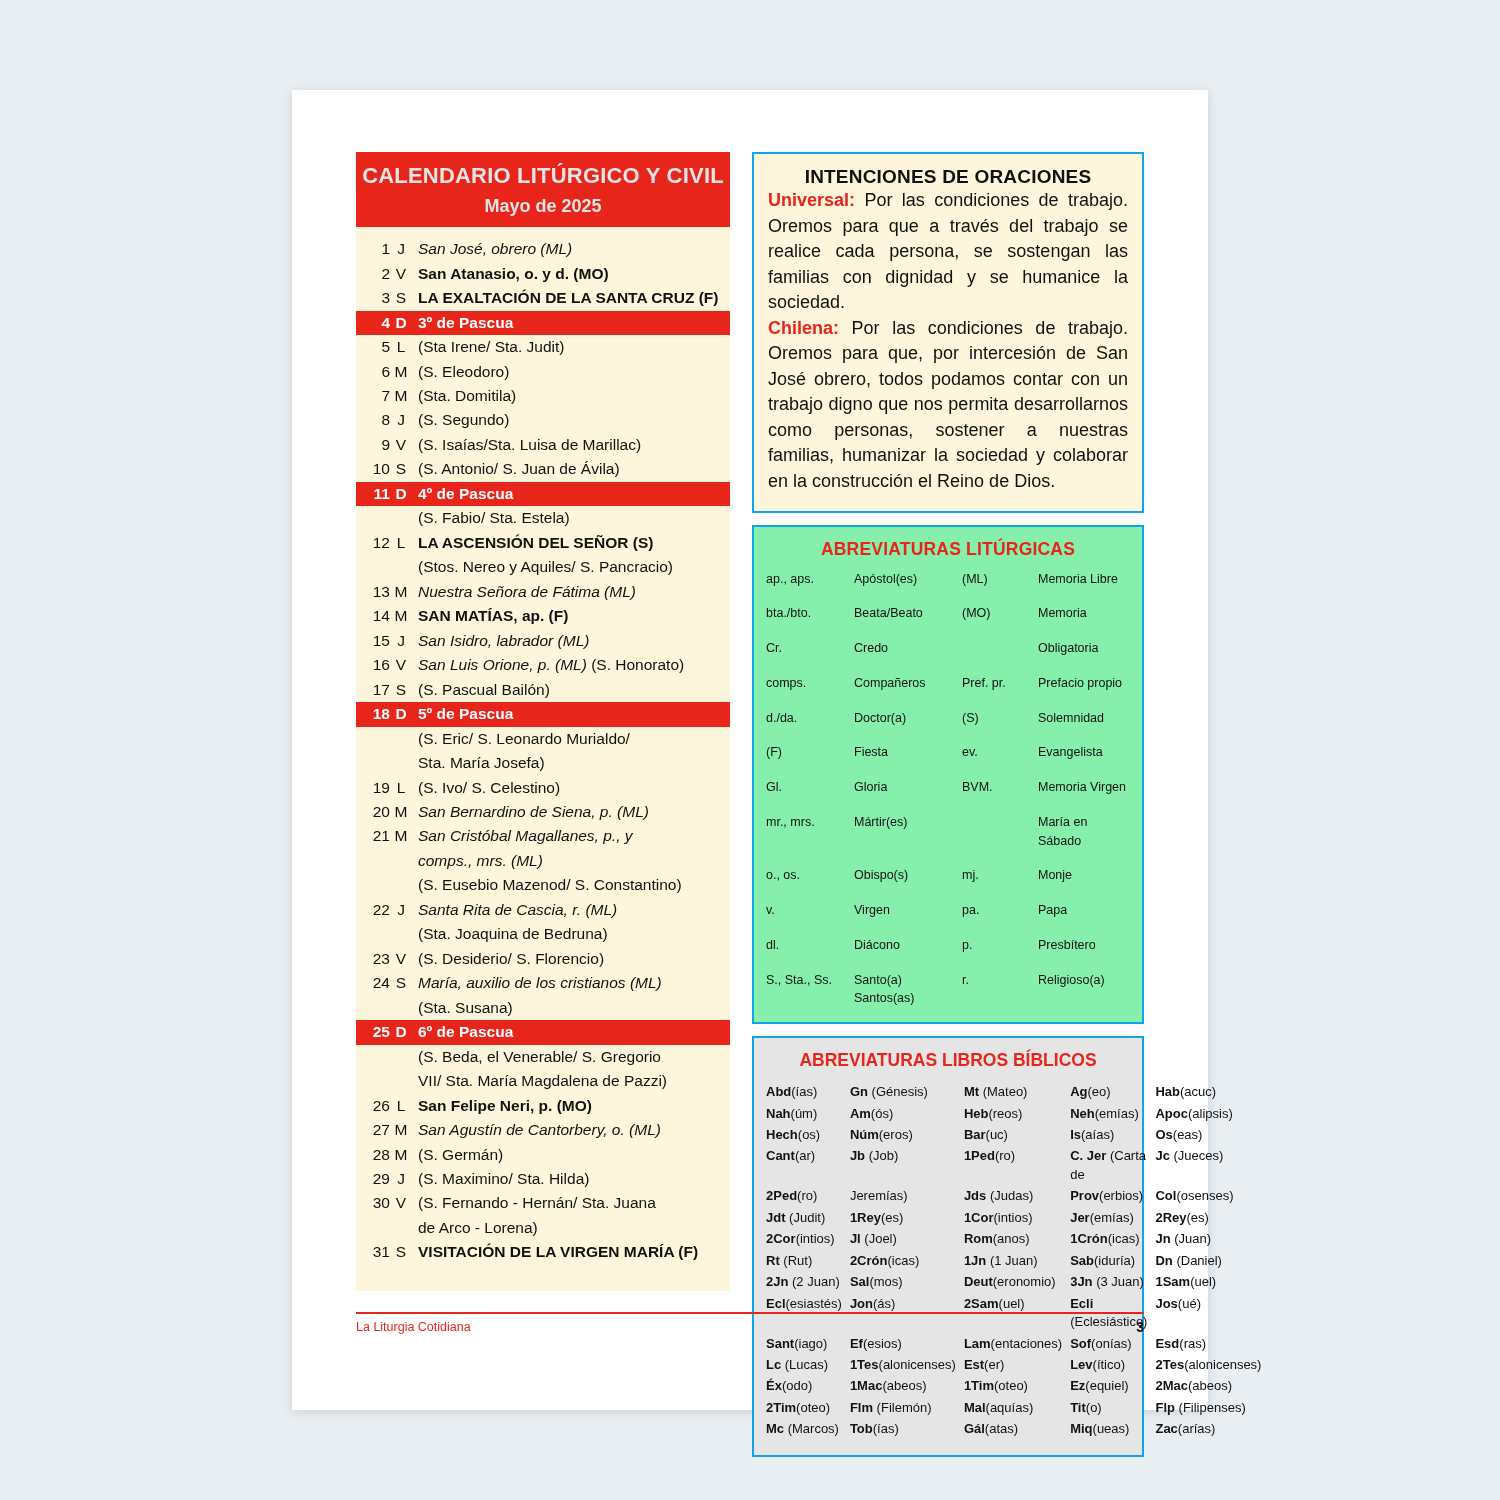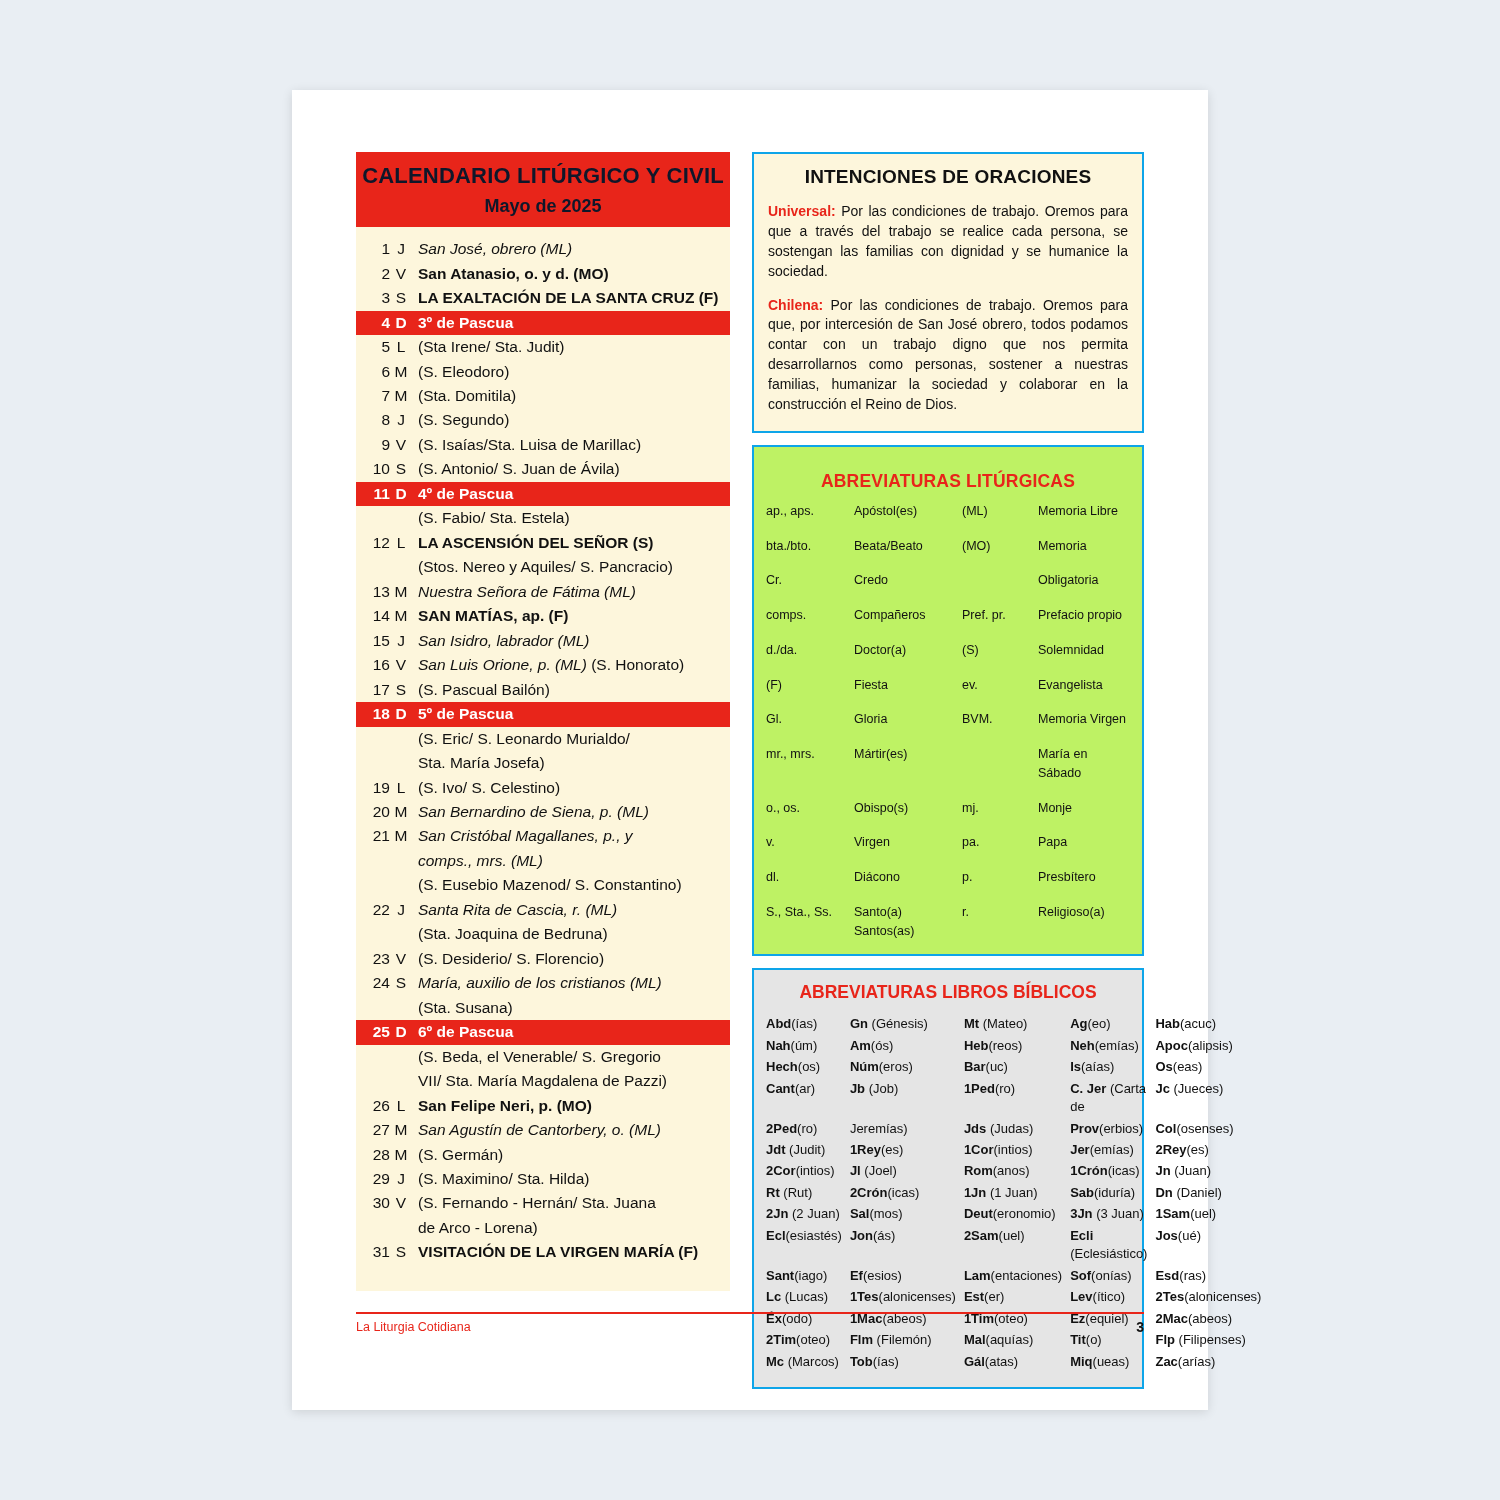--- a/index.html
+++ b/index.html
@@ -31,21 +31,21 @@
   .calendar {
     position: absolute;
     left: 64px;
     top: 62px;
     width: 374px;
     background: #fdf6dc;
     border: 0;
   }
   .cal-header {
     background: #e8251a;
-    color: #0f172a;
+    color: #e5e5e5;
     text-align: center;
     padding: 12px 6px 10px 6px;
   }
   .cal-header .t1 {
     font-size: 22px;
     font-weight: bold;
     letter-spacing: 0.2px;
     line-height: 1.1;
   }
   .cal-header .t2 {
@@ -113,32 +113,31 @@
   .int-title2 {
     text-align: center;
     color: #e8251a;
     font-size: 24px;
     font-weight: bold;
     margin-top: 2px;
     text-decoration: underline;
     text-underline-offset: 3px;
   }
   .int-p {
-    font-size: 14px;
+    font-size: 18px;
     line-height: 1.42;
     color: #111;
-    margin-top: 14px;
     text-align: justify;
   }
   .int-lbl { color: #e8251a; font-weight: bold; }
 
   .abbr {
     margin-top: 12px;
-    padding: 22px 12px 14px 12px;
-    background: #bef264;
+    padding: 10px 12px 14px 12px;
+    background: #86efac;
   }
   .abbr h3 {
     margin: 2px 0 10px 0;
     text-align: center;
     color: #e8251a;
     font-size: 17.5px;
     font-weight: bold;
     letter-spacing: 0.2px;
   }
   .ab-grid {

